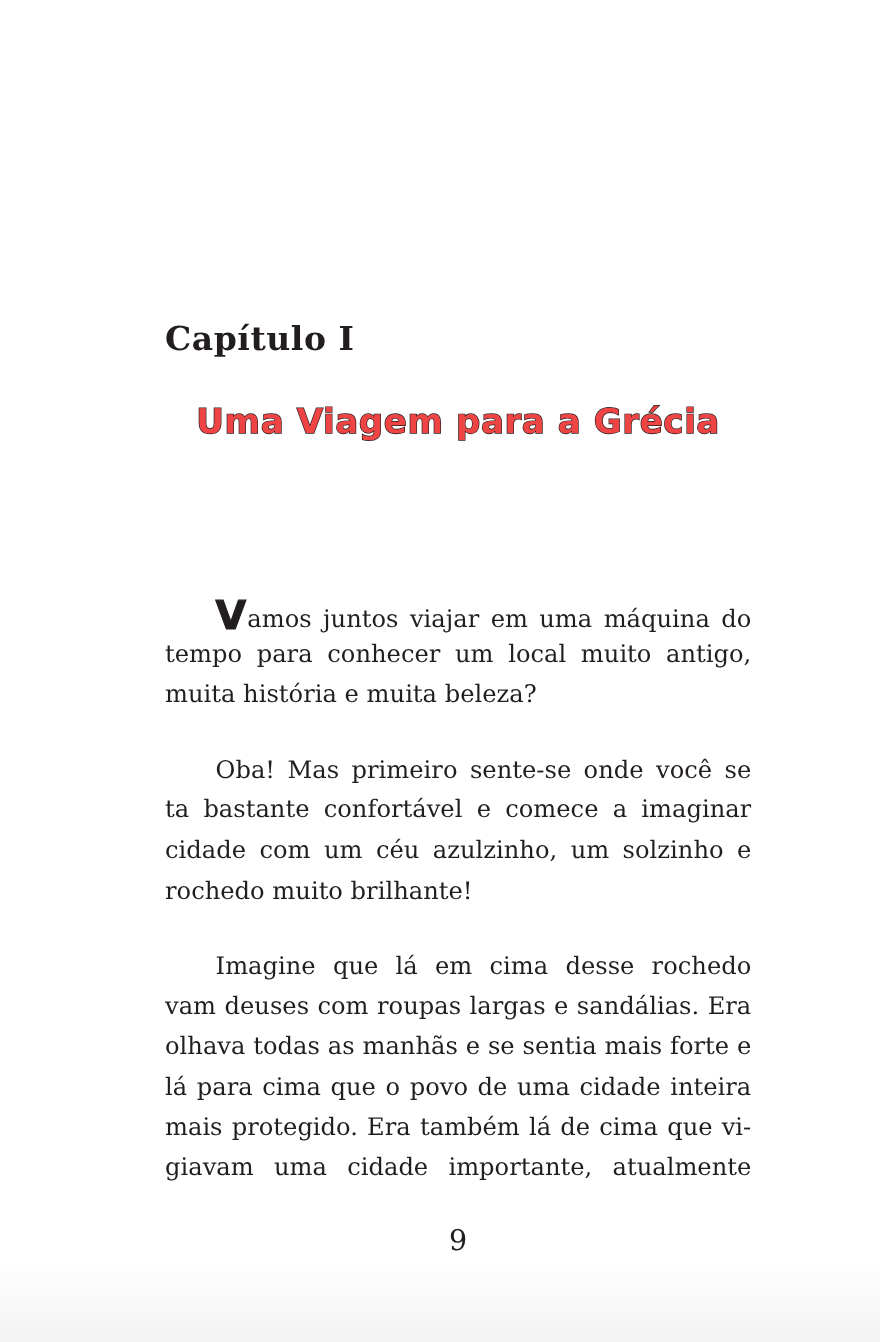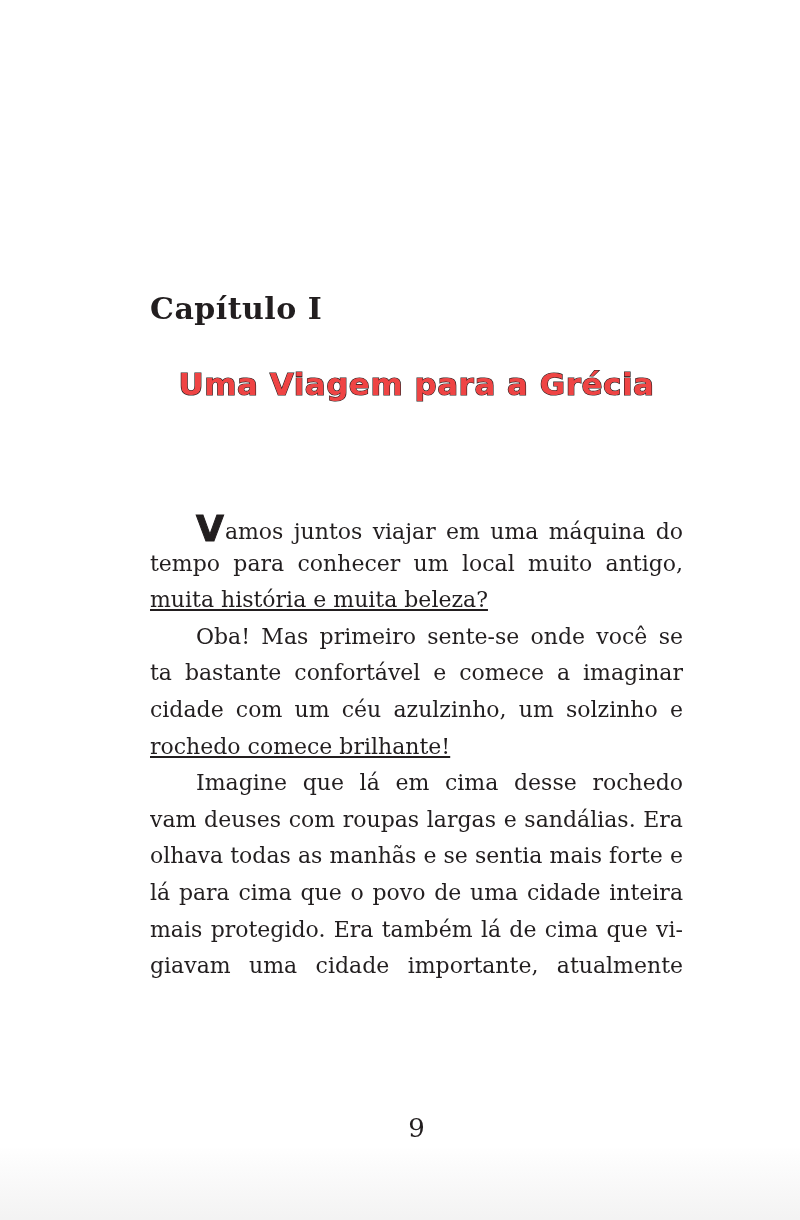--- a/index.html
+++ b/index.html
@@ -49,22 +49,22 @@
     color: #221e1f;
   }
   .line {
     height: 36.6px;
     line-height: 36.6px;
     text-align: justify;
     text-align-last: justify;
     white-space: normal;
     overflow: hidden;
   }
-  .line.last { text-align-last: left; text-decoration: underline; }
-  .line.indent { padding-left: 46px; }
+  .line.last { text-align-last: left; }
+  .line.indent { padding-left: 46px; margin-top: 32px; }
   .dropcap {
     font-family: "DejaVu Sans", "Liberation Sans", sans-serif;
     font-weight: 800;
     font-size: 36px;
     -webkit-text-stroke: 1px #211d1e;
     position: relative;
     top: 2px;
     margin-right: 1px;
   }
   .pagenum {
@@ -93,21 +93,21 @@
 <div class="page">
   <h2 class="chapter">Capítulo I</h2>
   <h1 class="title">Uma Viagem para a Grécia</h1>
   <div class="body-text" id="body-text">
       <div class="line indent"><span class="dropcap">V</span>amos juntos viajar em uma máquina do</div>
       <div class="line">tempo para conhecer um local muito antigo, com</div>
       <div class="line last">muita história e muita beleza?</div>
       <div class="line indent">Oba! Mas primeiro sente-se onde você se sin-</div>
       <div class="line">ta bastante confortável e comece a imaginar uma</div>
       <div class="line">cidade com um céu azulzinho, um solzinho e um</div>
-      <div class="line last">rochedo comece brilhante!</div>
+      <div class="line last">rochedo muito brilhante!</div>
       <div class="line indent">Imagine que lá em cima desse rochedo anda-</div>
       <div class="line">vam deuses com roupas largas e sandálias. Era</div>
       <div class="line">olhava todas as manhãs e se sentia mais forte e</div>
       <div class="line">lá para cima que o povo de uma cidade inteira</div>
       <div class="line">mais protegido. Era também lá de cima que vi-</div>
       <div class="line">giavam uma cidade importante, atualmente cha-</div>
     </div>
   <div class="pagenum">9</div>
   <div class="bottom-shade"></div>
 </div>

